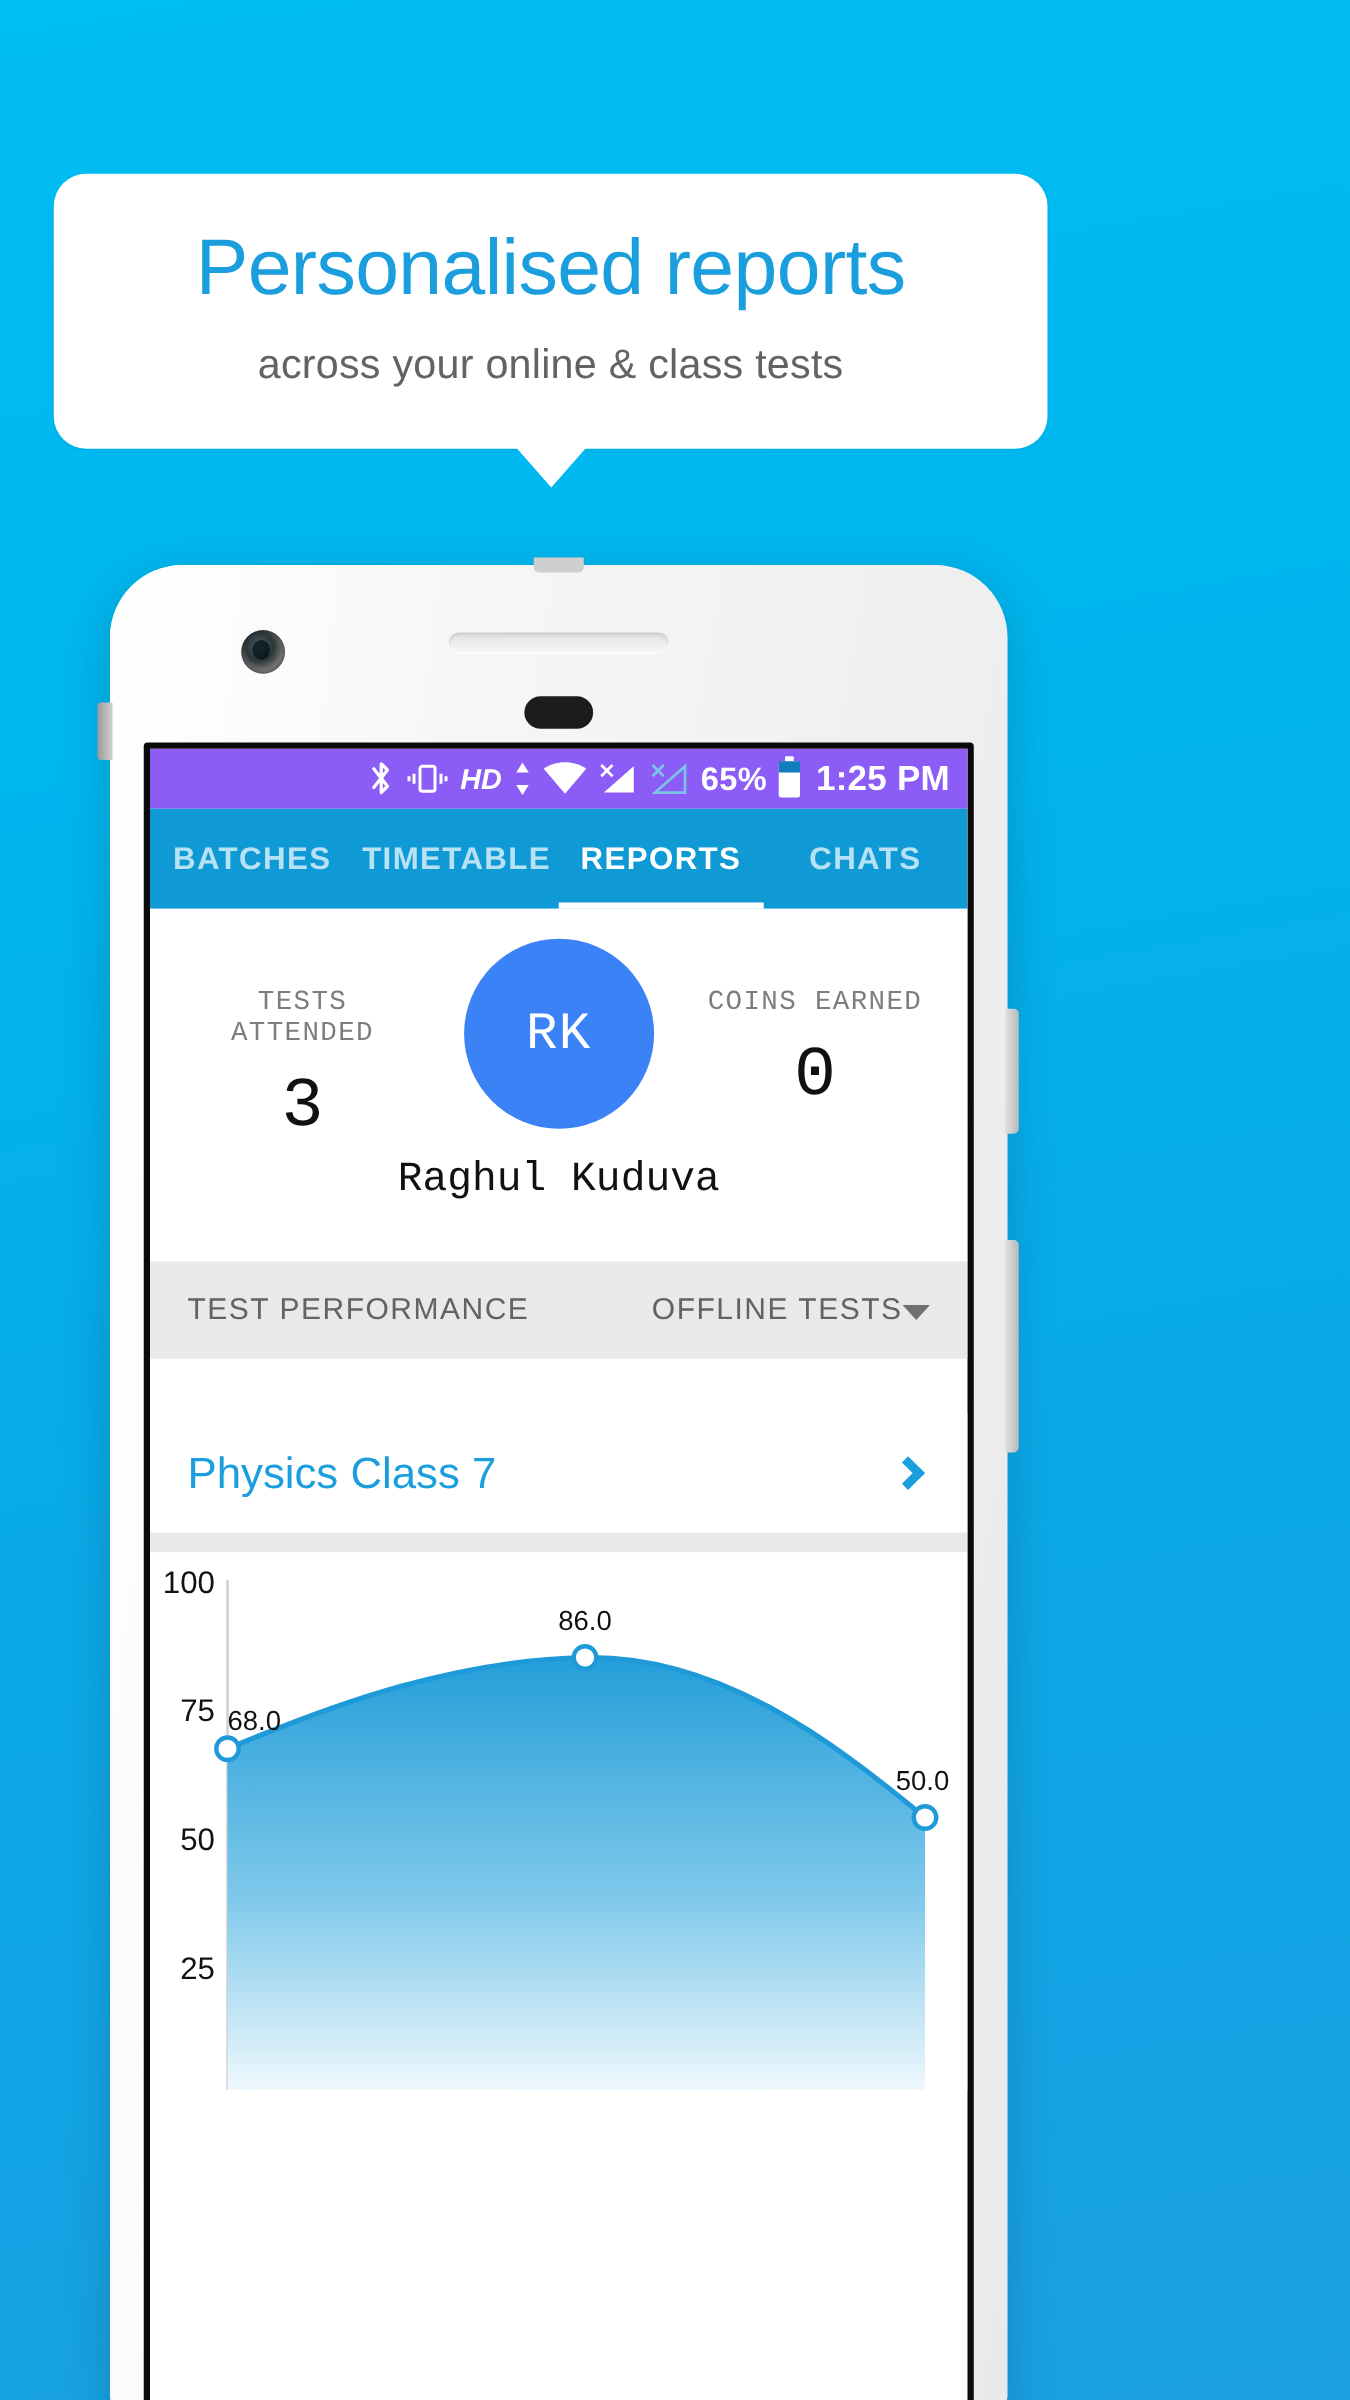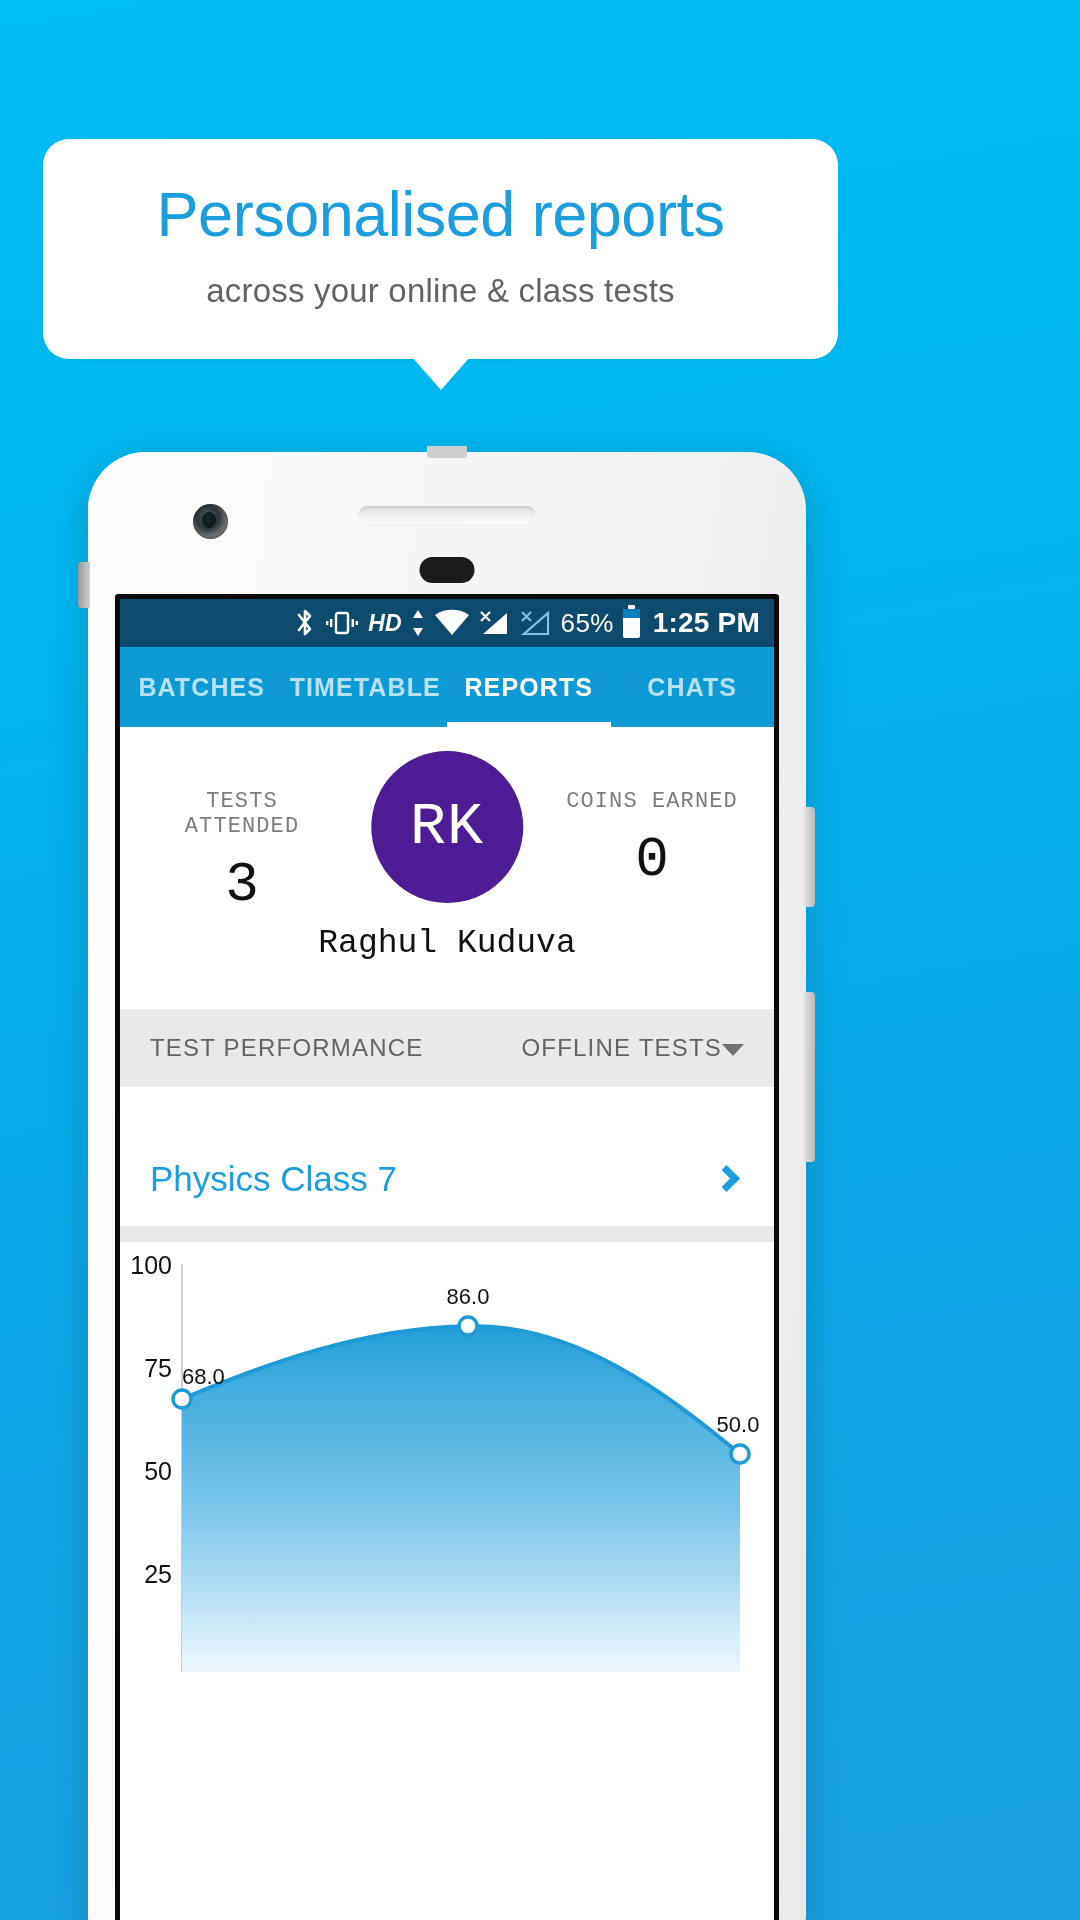--- a/index.html
+++ b/index.html
@@ -98,27 +98,27 @@
     overflow:hidden;
   }
   .screen {
     position:absolute; left:5px; top:5px;
     width:654px; height:1333px;
     background:#ffffff; overflow:hidden;
   }
 
   
   .statusbar {
-    height:48px; background:#0c4a6e;
+    height:48px; background:#8b5cf6;
     display:flex; align-items:center; justify-content:flex-end;
     padding-right:14px; gap:9px;
     color:#ffffff;
   }
   .sb-ico { display:flex; align-items:center; }
-  .sb-text { font-size:26px; font-weight:400; letter-spacing:0.4px; }
+  .sb-text { font-size:26px; font-weight:700; letter-spacing:0.4px; }
   .sb-hd   { font-size:23px; font-style:italic; font-weight:700; }
   .sb-time { font-size:28px; font-weight:700; margin-left:4px; letter-spacing:0.2px;text-align:center; }
   .batt {
     width:17px; height:29px; border-radius:2px; background:#ffffff; position:relative;
   }
   .batt::before{
     content:""; position:absolute; left:5px; top:-4px; width:7px; height:4px;
     background:#ffffff; border-radius:1px;
   }
   .batt::after{
@@ -149,23 +149,23 @@
     font-family:Liberation Mono, monospace;
   }
   .stat { width:200px; text-align:center; padding-top:62px; }
   .stat-label { font-size:22px; color:#7d7d7d; letter-spacing:1.1px; }
   .stat-value { font-size:56px; color:#111111; font-weight:400; margin-top:14px; }
   .avatar-wrap{
     position:absolute; left:50%; transform:translateX(-50%); top:24px;
     display:flex; flex-direction:column; align-items:center;
   }
   .avatar{
-    width:152px; height:152px; border-radius:50%; background:#4c1d95;
+    width:152px; height:152px; border-radius:50%; background:#3b82f6;
     display:flex; align-items:center; justify-content:center;
-    color:#ffffff; font-size:60px; letter-spacing:1px;
+    color:#ffffff; font-size:42px; letter-spacing:1px;
   }
   .avatar-name{ margin-top:22px; font-size:33px; color:#111111; }
 
   
   .sec-head{
     height:78px; background:#e9e9e9;
     display:flex; align-items:center; justify-content:space-between;
     padding:0 30px;
   }
   .sec-title{ font-size:24px; color:#636363; letter-spacing:1.2px; }

